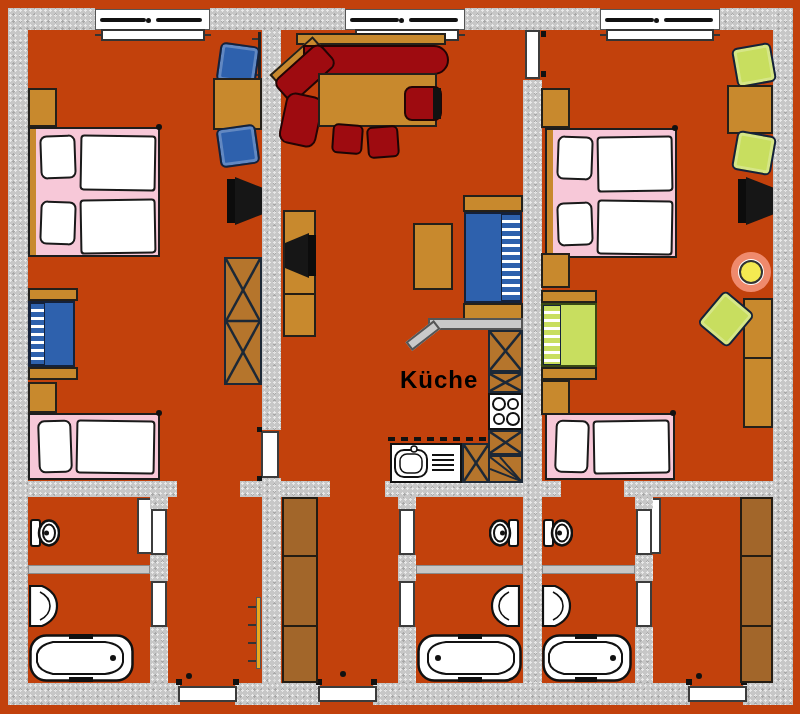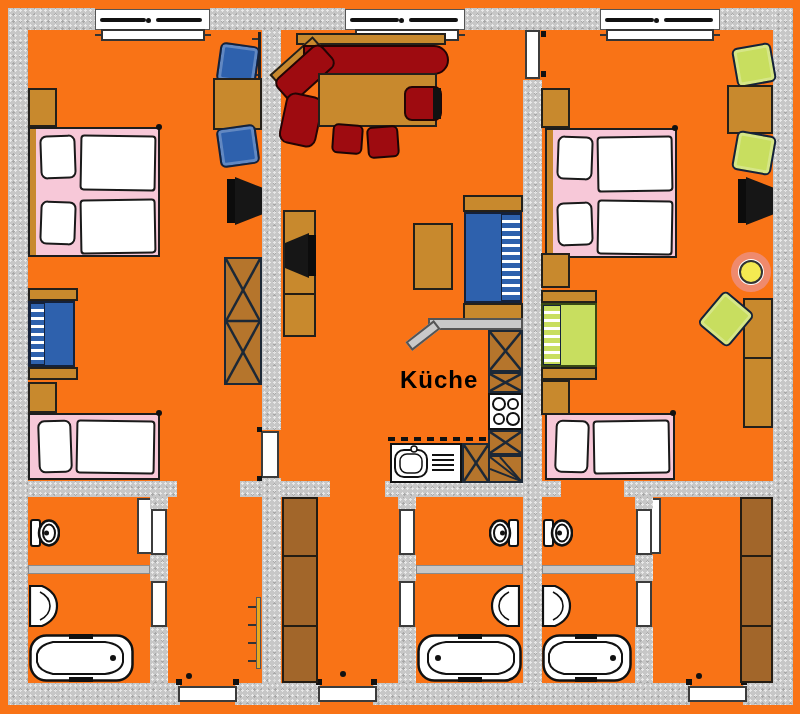--- a/index.html
+++ b/index.html
@@ -1,16 +1,16 @@
 <!DOCTYPE html>
 <html style="--wall: #c7c7c7; --wood: #c8892d; --cabinet: #b5752c; --wardrobe: #a2662a; --bedpink: #f7c8d8; --sofared: #9e0b10; --blue: #2e61ad; --green: #c8de5f; --lampyellow: #f5ea51; --lampring: #ef8a6d; --radyellow: #e8a91e; --outline: #1d1d1d;"><head>
 <meta charset="utf-8">
 <style>
   html,body{margin:0;padding:0;background:#fff;font-family:"Liberation Sans",sans-serif;}
-  #plan{position:relative;width:800px;height:714px;background:#f97316;overflow:hidden;}
+  #plan{position:relative;width:800px;height:714px;background:#c2410c;overflow:hidden;}
   .abs{position:absolute;box-sizing:border-box;}
   .wall{position:absolute;box-sizing:border-box;background-color:var(--wall,#c7c7c7);
         background-image:radial-gradient(rgba(255,255,255,.6) 1px,transparent 1.3px),
                          radial-gradient(rgba(110,110,110,.35) 1px,transparent 1.3px);
         background-size:5px 5px,7px 7px;background-position:0 0,2px 3px;}
   .thinwall{position:absolute;box-sizing:border-box;background:var(--wall,#c7c7c7);border:1px solid #8a8a8a;}
   .wood{position:absolute;box-sizing:border-box;background:var(--wood,#c8892d);border:2px solid #24201a;}
   .woodplain{position:absolute;box-sizing:border-box;background:var(--wood,#c8892d);}
   .cab{position:absolute;box-sizing:border-box;background:var(--cabinet,#b5752c);border:2px solid #1c2836;}
   .wardrobe{position:absolute;box-sizing:border-box;background:var(--wardrobe,#a2662a);border:2px solid #241c12;}

